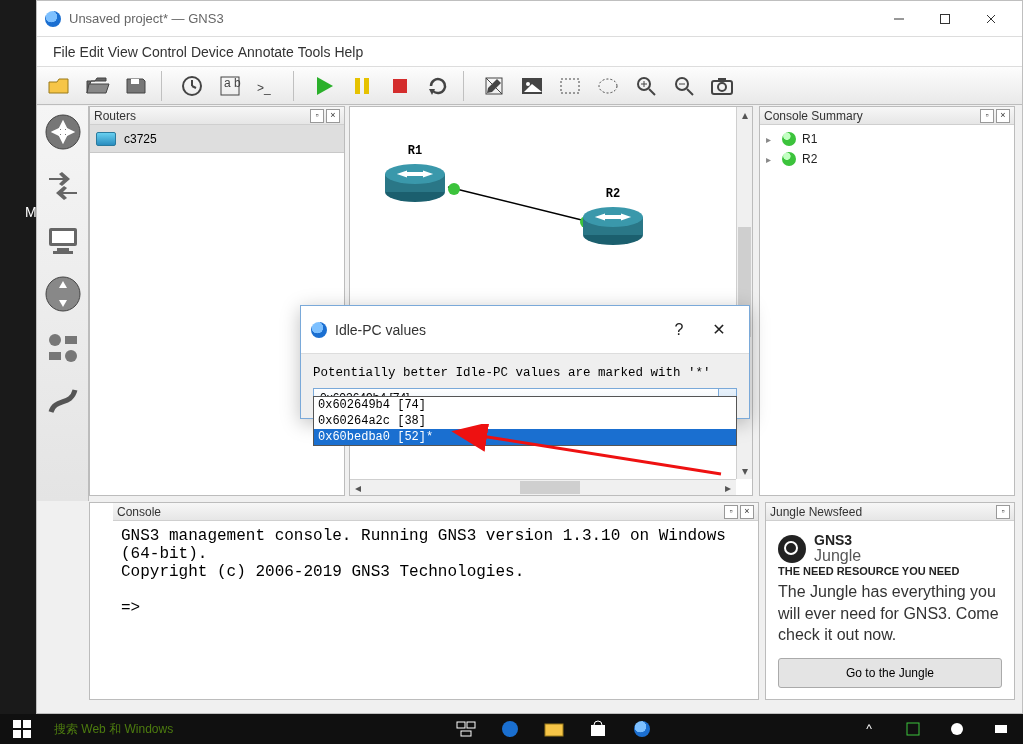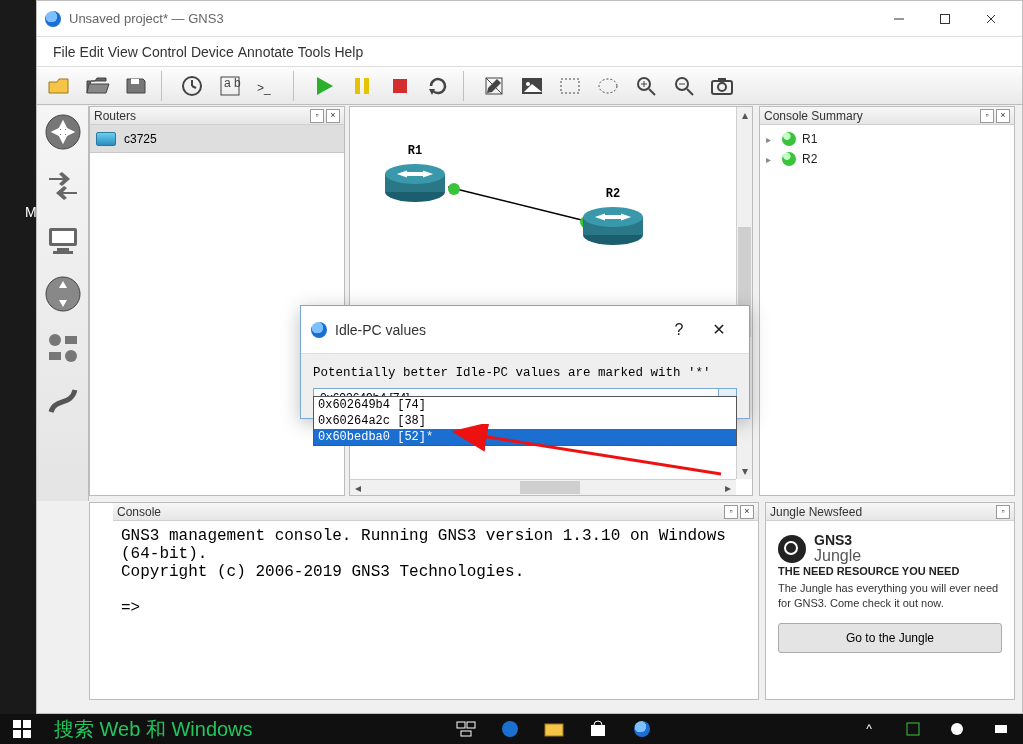--- a/index.html
+++ b/index.html
@@ -48,41 +48,41 @@
   .console { left: 52px; top: 396px; width: 670px; height: 198px; padding-left: 23px; }
   .consolebody { padding: 6px 8px; font-family:"Courier New", monospace; font-size:16px; color:#000; white-space:pre-wrap; }
   .jungle { left: 728px; top: 396px; width: 250px; height: 198px; }
   .jbody { padding: 12px; }
   .jlogo { display:flex; align-items:center; gap:8px; margin-bottom:0; }
   .jlogo .licon { width:28px; height:28px; border-radius:50%; background:#222; position:relative; }
   .jlogo .licon:after { content:""; position:absolute; left:6px; top:6px; width:10px; height:10px; border:2px solid #fff; border-radius:50%; }
   .jlogo .ltxt { font-weight:bold; font-size:14px; color:#222; line-height:1; }
   .jlogo .lsub { font-size:16px; color:#555; }
   .jhead { font-weight:bold; font-size:11px; color:#222; margin-bottom:4px; }
-  .jtext { font-size:11px; color:#333; line-height:1.35; margin-bottom:12px; }
+  .jtext { font-size:16px; color:#333; line-height:1.35; margin-bottom:12px; }
   .jbtn { width:100%; height:30px; background:#e4e4e4; border:1px solid #aaa; border-radius:3px; font-size:12px; display:flex; align-items:center; justify-content:center; }
   
   .dialog { position:absolute; left:300px; top:305px; width:450px; background:#f0f0f0; border:1px solid #7aa9d9; box-shadow:0 4px 18px rgba(0,0,0,.25); }
   .dlgtitle { height:48px; display:flex; align-items:center; padding:0 10px; background:#fff; border-bottom:1px solid #ddd; }
   .dlgtitle .dicon { width:16px; height:16px; border-radius:50%; background:radial-gradient(circle at 40% 35%, #7dc0ff 0 40%, #1b6fd1 42% 100%); margin-right:8px; }
   .dlgtitle .dt { font-size:14px; color:#333; }
   .dlgtitle .dhelp { margin-left:auto; width:40px; text-align:center; font-size:16px; color:#222; }
   .dlgtitle .dclose { width:40px; text-align:center; font-size:16px; color:#222; }
   .dlgbody { padding:12px 12px 10px 12px; background:#efefef; }
   .dlgmsg { font-family:"Courier New",monospace; font-size:12.5px; color:#000; margin-bottom:8px; }
   .combo { position:relative; height:20px; background:linear-gradient(#fff,#e6f0f9); border:1px solid #7aa9d9; display:flex; align-items:center; padding:0 6px; font-family:"Courier New",monospace; font-size:12px; color:#000; }
   .combo .carrow { position:absolute; right:0; top:0; bottom:0; width:18px; background:linear-gradient(#e9f2fb,#cfe2f3); border-left:1px solid #7aa9d9; display:flex; align-items:center; justify-content:center; }
   .ddl { position:absolute; left:12px; right:12px; top:90px; background:#fff; border:1px solid #555; }
   .ddi { height:16px; font-family:"Courier New",monospace; font-size:12px; color:#000; padding:0 4px; display:flex; align-items:center; }
   .ddi.sel { background:#1a6fd0; color:#fff; }
   .arrow-annot { position:absolute; pointer-events:none; }
   
   .taskbar { position:absolute; left:0; bottom:0; width:1023px; height:30px; background:#101010; display:flex; align-items:center; }
   .taskbar .start { width:44px; height:30px; display:flex; align-items:center; justify-content:center; }
-  .taskbar .search { flex: 0 0 400px; color:#22c55e; font-size:20px; padding-left:10px; }
+  .taskbar .search { flex: 0 0 400px; color:#4d7c0f; font-size:12px; padding-left:10px; }
   .taskbar .tb { width:44px; height:30px; display:flex; align-items:center; justify-content:center; }
   .taskbar .spacer { flex:1; }
   .watermark { position:absolute; right:10px; bottom:40px; width:96px; height:40px; background:#fff; border-radius:20px; display:flex; align-items:center; justify-content:center; font-size:12px; color:#333; box-shadow:0 2px 6px rgba(0,0,0,.2); border:1px solid #ddd; }
   .watermark .cloud { width:20px; height:14px; background:#dff0ff; border-radius:8px; margin-right:4px; position:relative; }
   .watermark .cloud:before { content:""; position:absolute; left:-5px; top:3px; width:10px; height:10px; background:#dff0ff; border-radius:50%; }
 </style>
 </head>
 <body>
 
 <div class="desktop">

